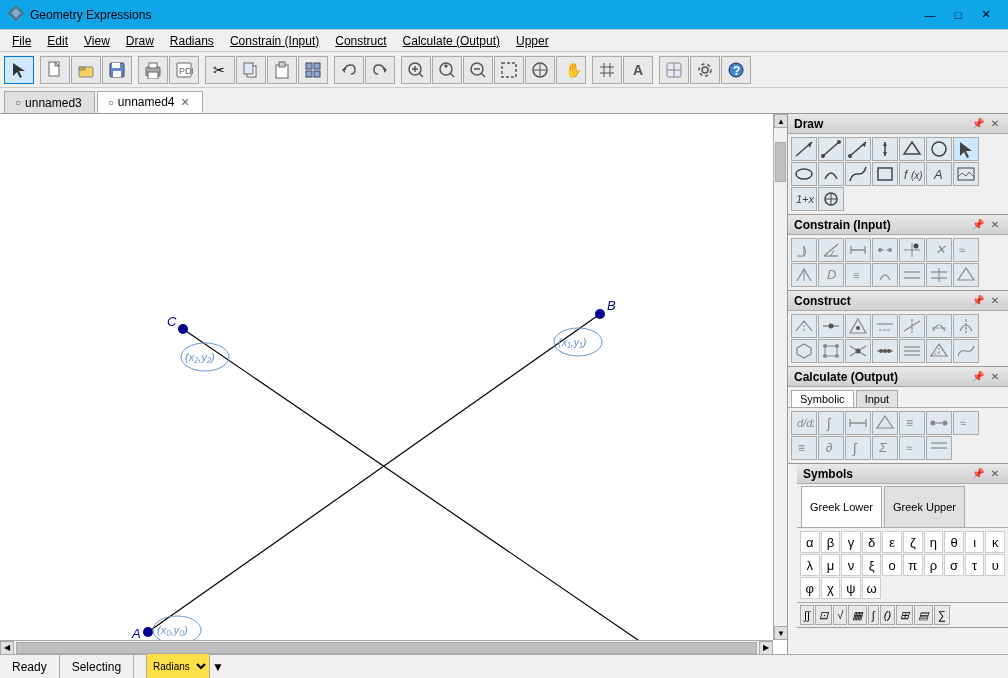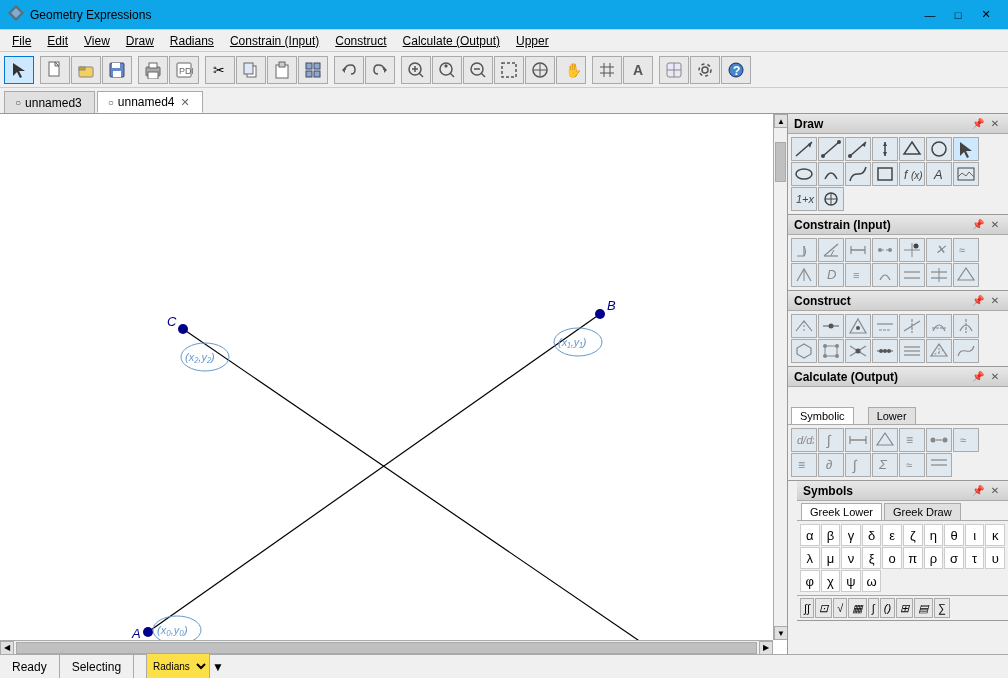--- a/index.html
+++ b/index.html
@@ -191,21 +191,21 @@
     #symbols-panel {
       background: #f0f0f0;
       margin-left: 9px;
     }
     #symbols-tabs {
       display: flex;
       border-bottom: 1px solid #aaa;
       padding: 2px 4px 0;
     }
     .sym-tab {
-      padding: 2px 8px;
+      padding: 14px 8px;
       cursor: pointer;
       font-size: 11px;
       border: 1px solid #aaa;
       border-bottom: none;
       background: #e0e0e0;
       margin-right: 2px;
     }
     .sym-tab.active { background: #fff; }
     #sym-grid {
       padding: 3px;
@@ -260,22 +260,22 @@
       background: #fde047;
       border: 1px solid #aaa;
       font-size: 10px;
       padding: 14px 2px;
       cursor: pointer;
     }
 
     
     #calc-tabs {
       display: flex;
-      padding: 20px 3px 0;
-      gap: 14px;
+      padding: 3px 3px 0;
+      gap: 2px;
     }
     .calc-tab {
       padding: 2px 8px;
       cursor: pointer;
       font-size: 11px;
       border: 1px solid #aaa;
       border-bottom: none;
       background: #e0e0e0;
     }
     .calc-tab.active { background: #fff; }
@@ -831,21 +831,21 @@
     <div class="panel-section">
       <div class="panel-header">
         <span>Calculate (Output)</span>
         <div class="panel-header-btns">
           <button class="panel-pin-btn">📌</button>
           <button class="panel-pin-btn">✕</button>
         </div>
       </div>
       <div id="calc-tabs">
         <button class="calc-tab active">Symbolic</button>
-        <button class="calc-tab">Lower</button>
+        <button class="calc-tab">Input</button>
       </div>
       <div class="panel-content" style="border-top:1px solid #aaa;">
         <button class="panel-btn">
             <svg width="20" height="18">
               <text x="3" y="13" font-size="11" fill="#888" font-style="italic">d/dx</text>
             </svg>
           </button>
         <button class="panel-btn">
             <svg width="20" height="18">
               <text x="6" y="14" font-size="14" fill="#888">∫</text>
@@ -917,21 +917,21 @@
     <div id="symbols-panel" class="panel-section">
       <div class="panel-header">
         <span>Symbols</span>
         <div class="panel-header-btns">
           <button class="panel-pin-btn">📌</button>
           <button class="panel-pin-btn">✕</button>
         </div>
       </div>
       <div id="symbols-tabs">
         <button class="sym-tab active">Greek Lower</button>
-        <button class="sym-tab">Greek Draw</button>
+        <button class="sym-tab">Greek Upper</button>
       </div>
       <div id="sym-grid">
           <button class="sym-btn">α</button>
           <button class="sym-btn">β</button>
           <button class="sym-btn">γ</button>
           <button class="sym-btn">δ</button>
           <button class="sym-btn">ε</button>
           <button class="sym-btn">ζ</button>
           <button class="sym-btn">η</button>
           <button class="sym-btn">θ</button>

